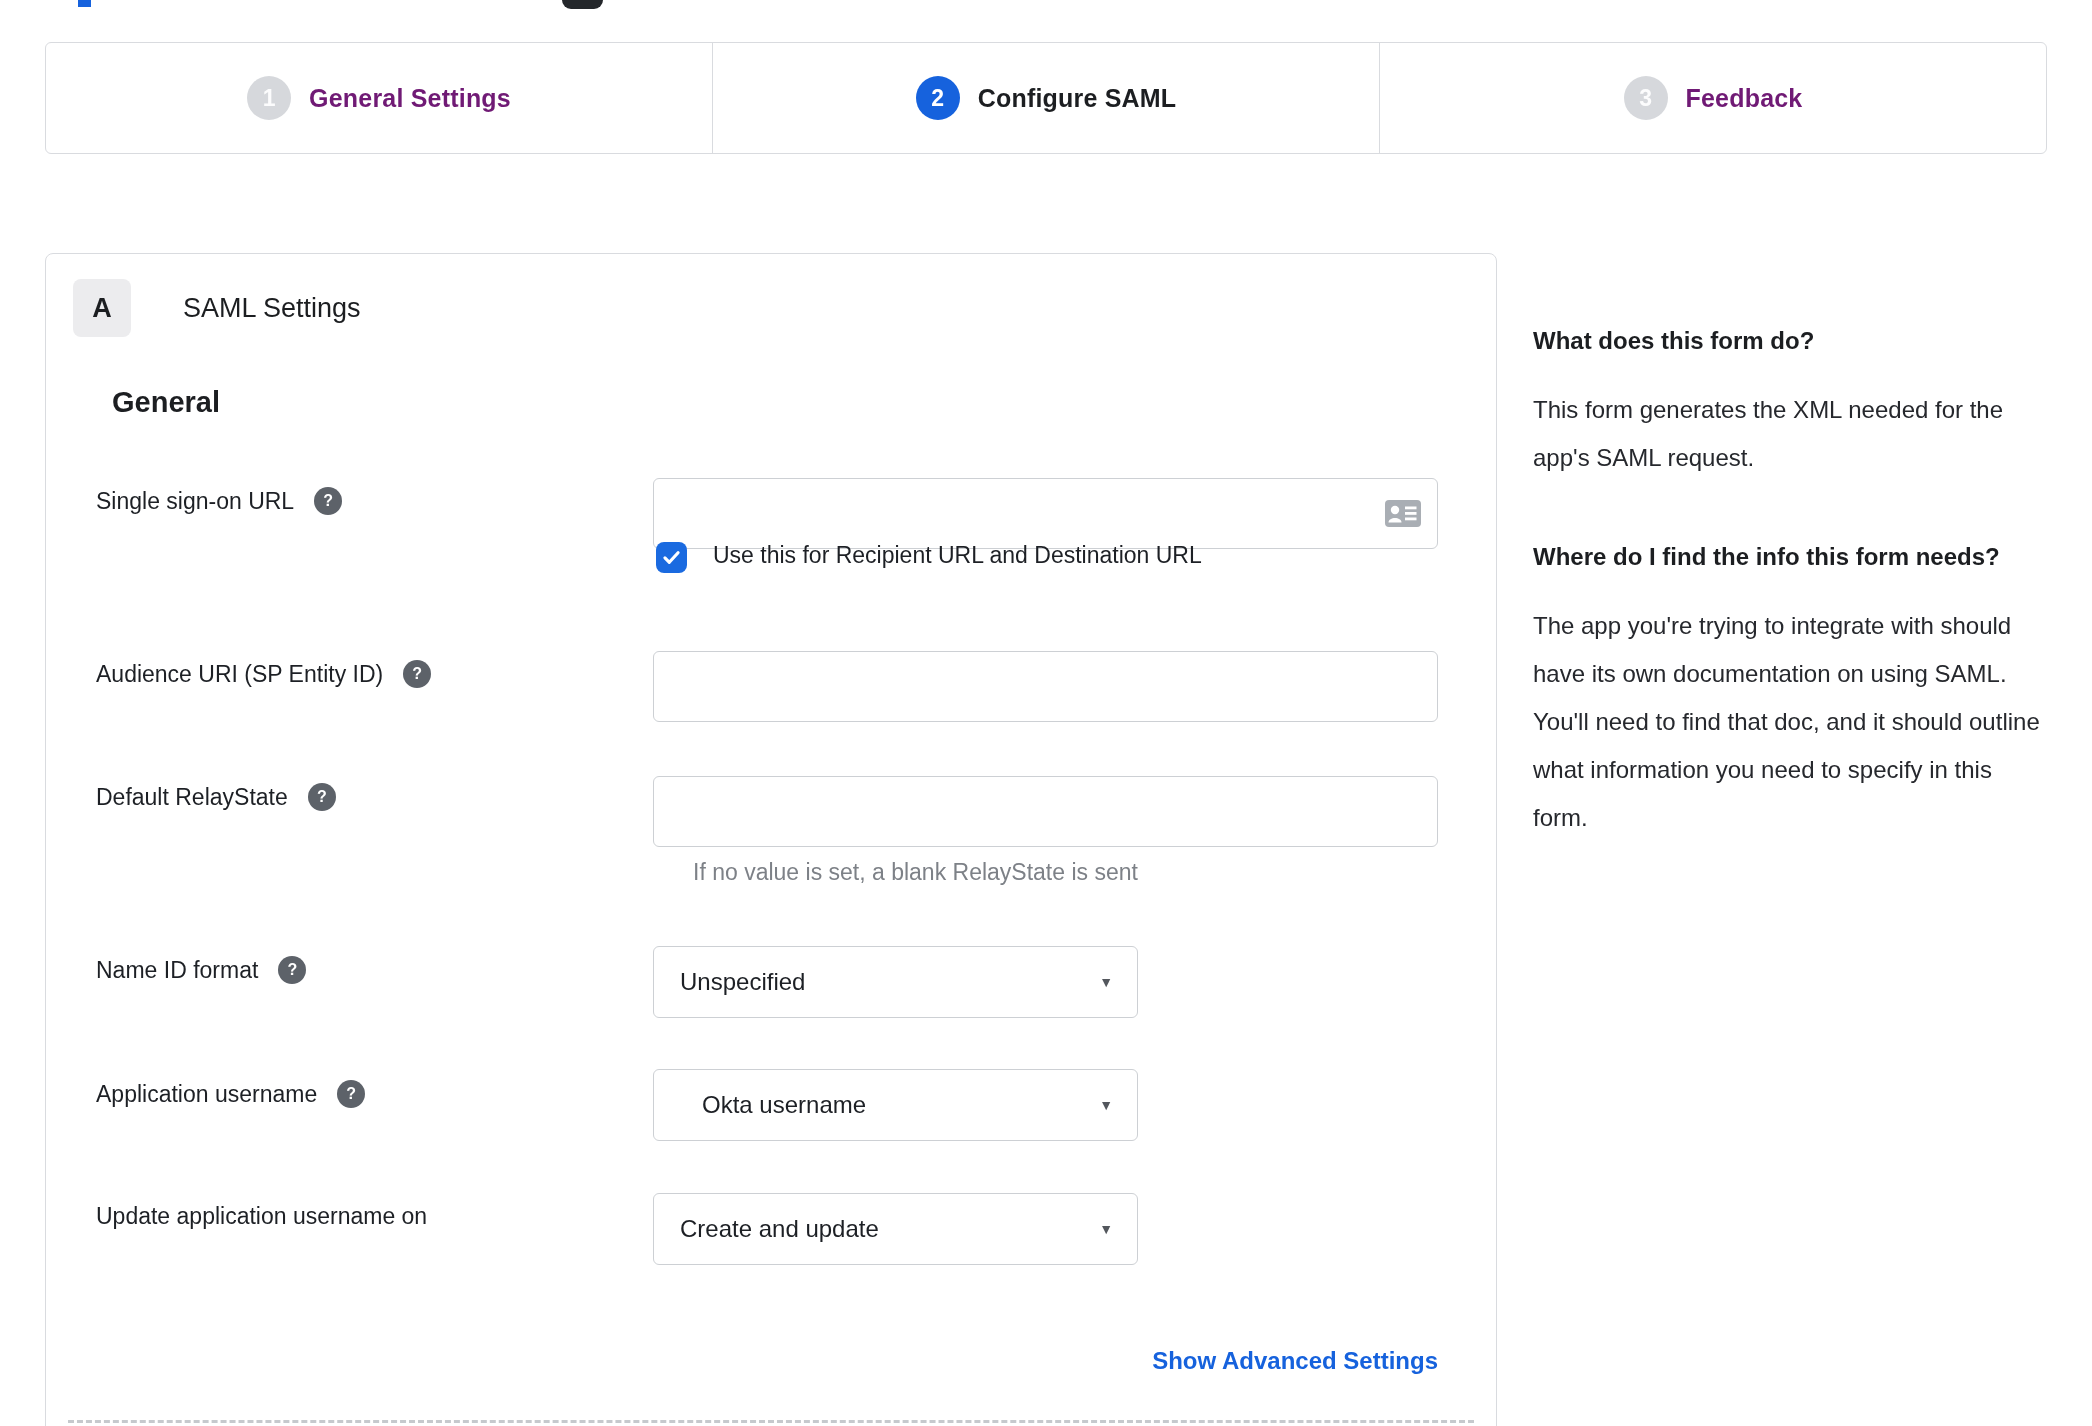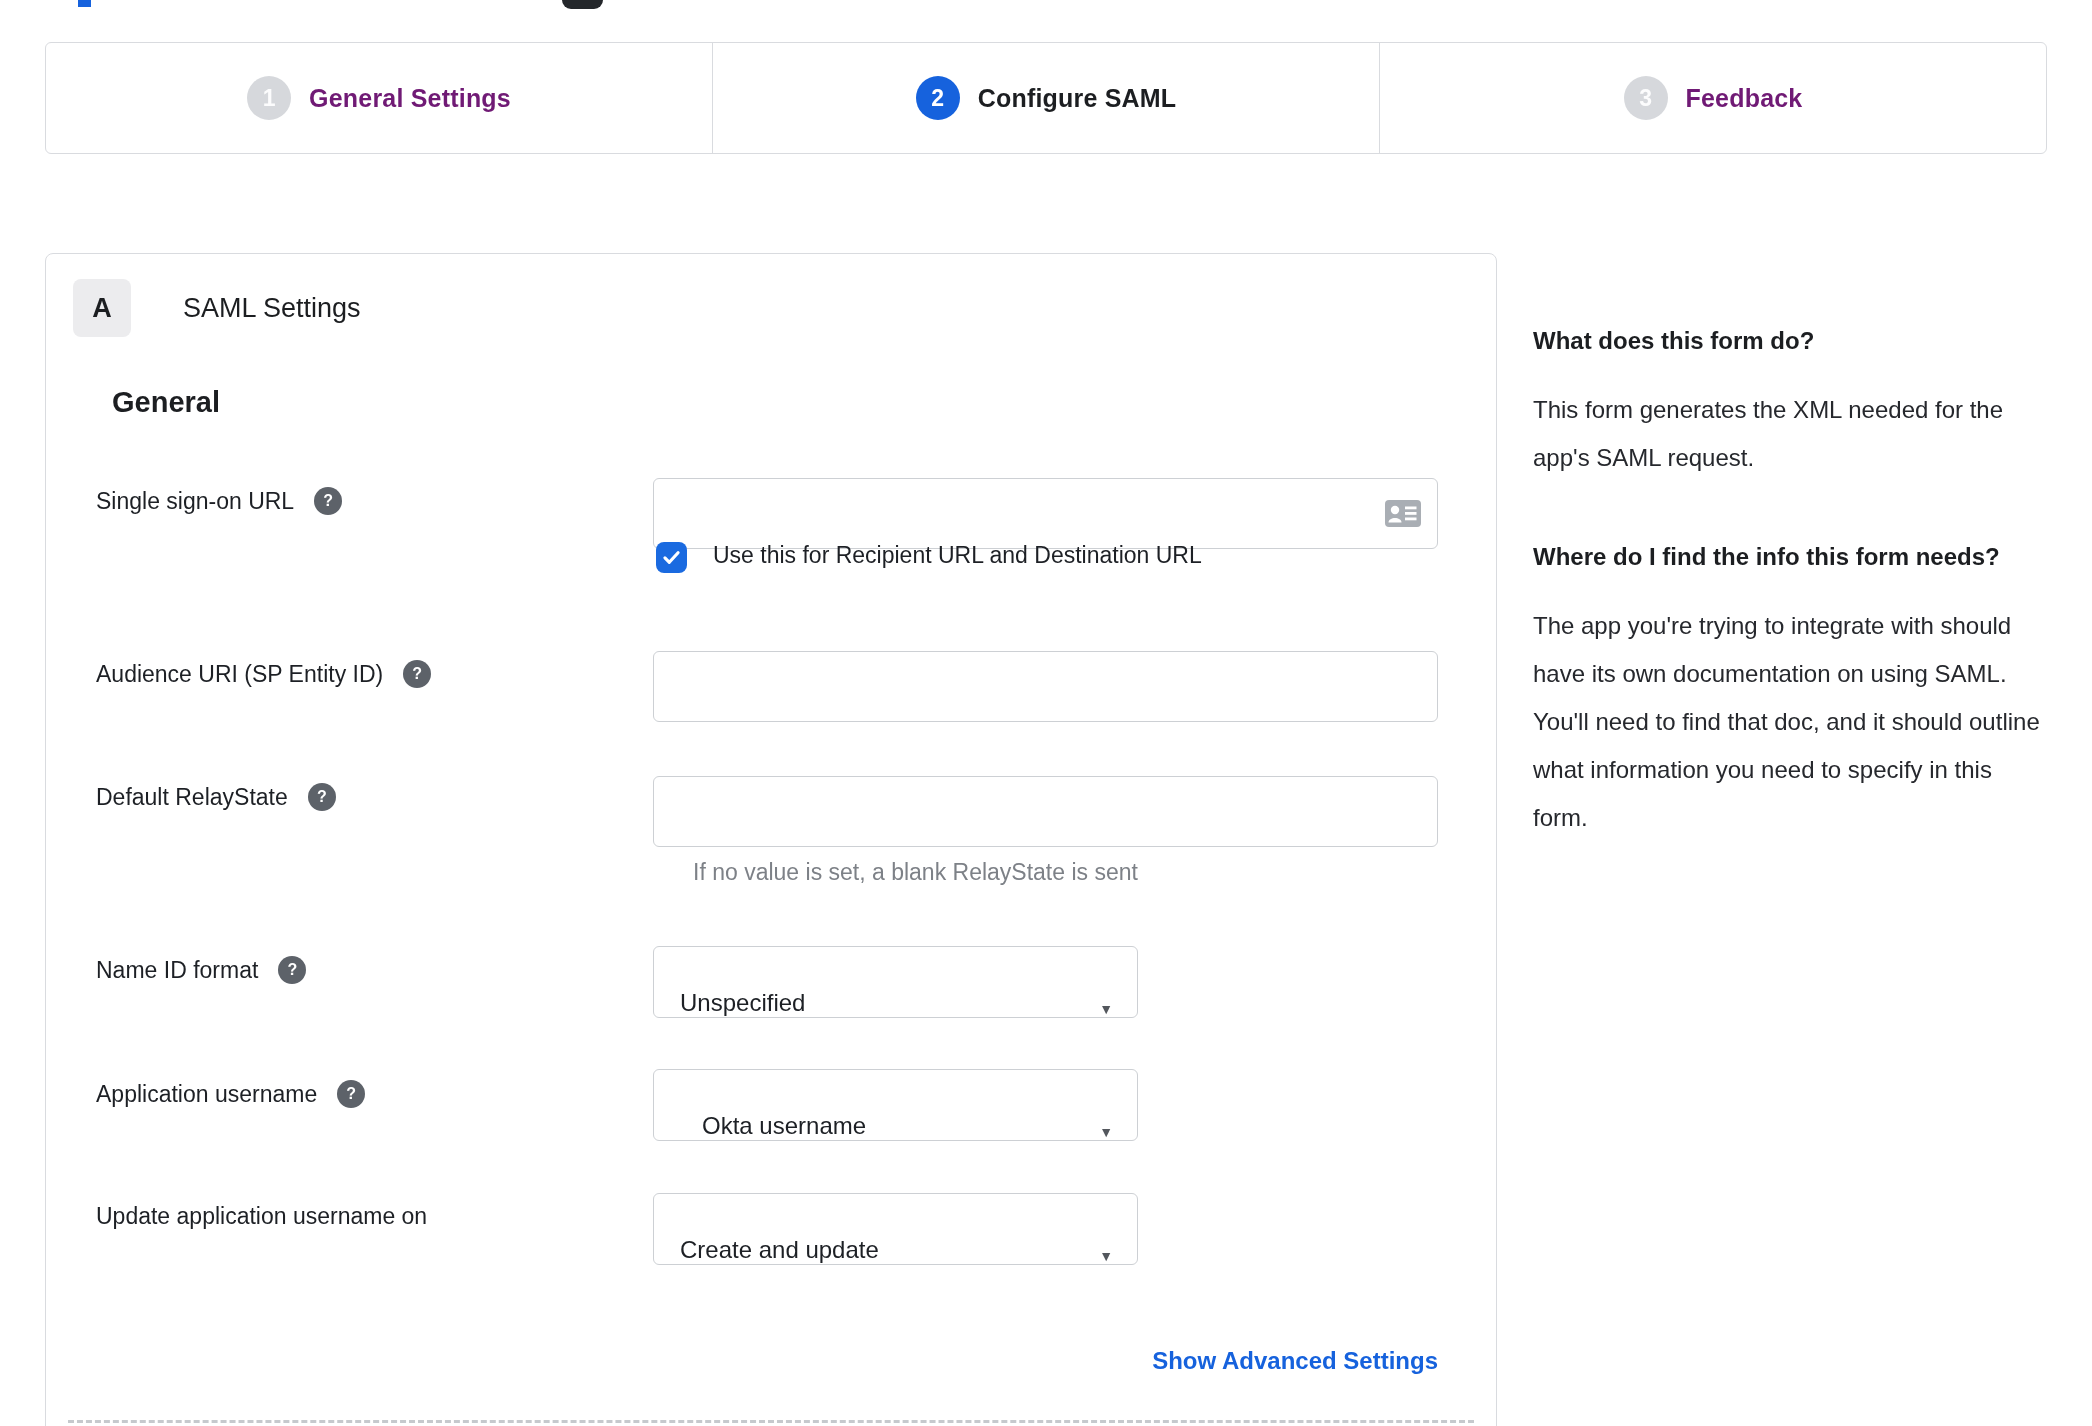--- a/index.html
+++ b/index.html
@@ -50,21 +50,21 @@
 
   .checkbox-row { position:absolute; left:610px; top:288px; display:flex; align-items:flex-start; gap:26px; }
   .checkbox { width:31px; height:31px; border-radius:8px; background:#1a6ae0; display:flex;
               align-items:center; justify-content:center; cursor:pointer; flex:0 0 auto; }
   .checkbox svg { width:21px; height:21px; }
   .checkbox-label { font-size:23px; color:#1d2025; }
 
   .hint { position:absolute; left:607px; top:605px; font-size:23px; color:#7d8187;margin-left:40px; }
 
   .select { position:absolute; left:607px; width:485px; height:72px; border:1px solid #cdd0d4;
-            border-radius:6px; background:#fff; display:flex; align-items:flex-end;
+            border-radius:6px; background:#fff; display:flex; align-items:center;
             padding:0 24px 0 26px; cursor:pointer; }
   .select-value { font-size:24px; color:#1d2025; flex:1; }
   .select-caret { font-size:14px; color:#53575d; }
 
   .advanced-link { position:absolute; left:607px; top:1093px; width:785px; text-align:right;
                    font-size:24px; font-weight:600; color:#1662dd; text-decoration:none; }
 
   .dashed-divider { position:absolute; left:22px; right:22px; top:1166px;
                     border-top:3px dashed #c6c9cd; }
 

